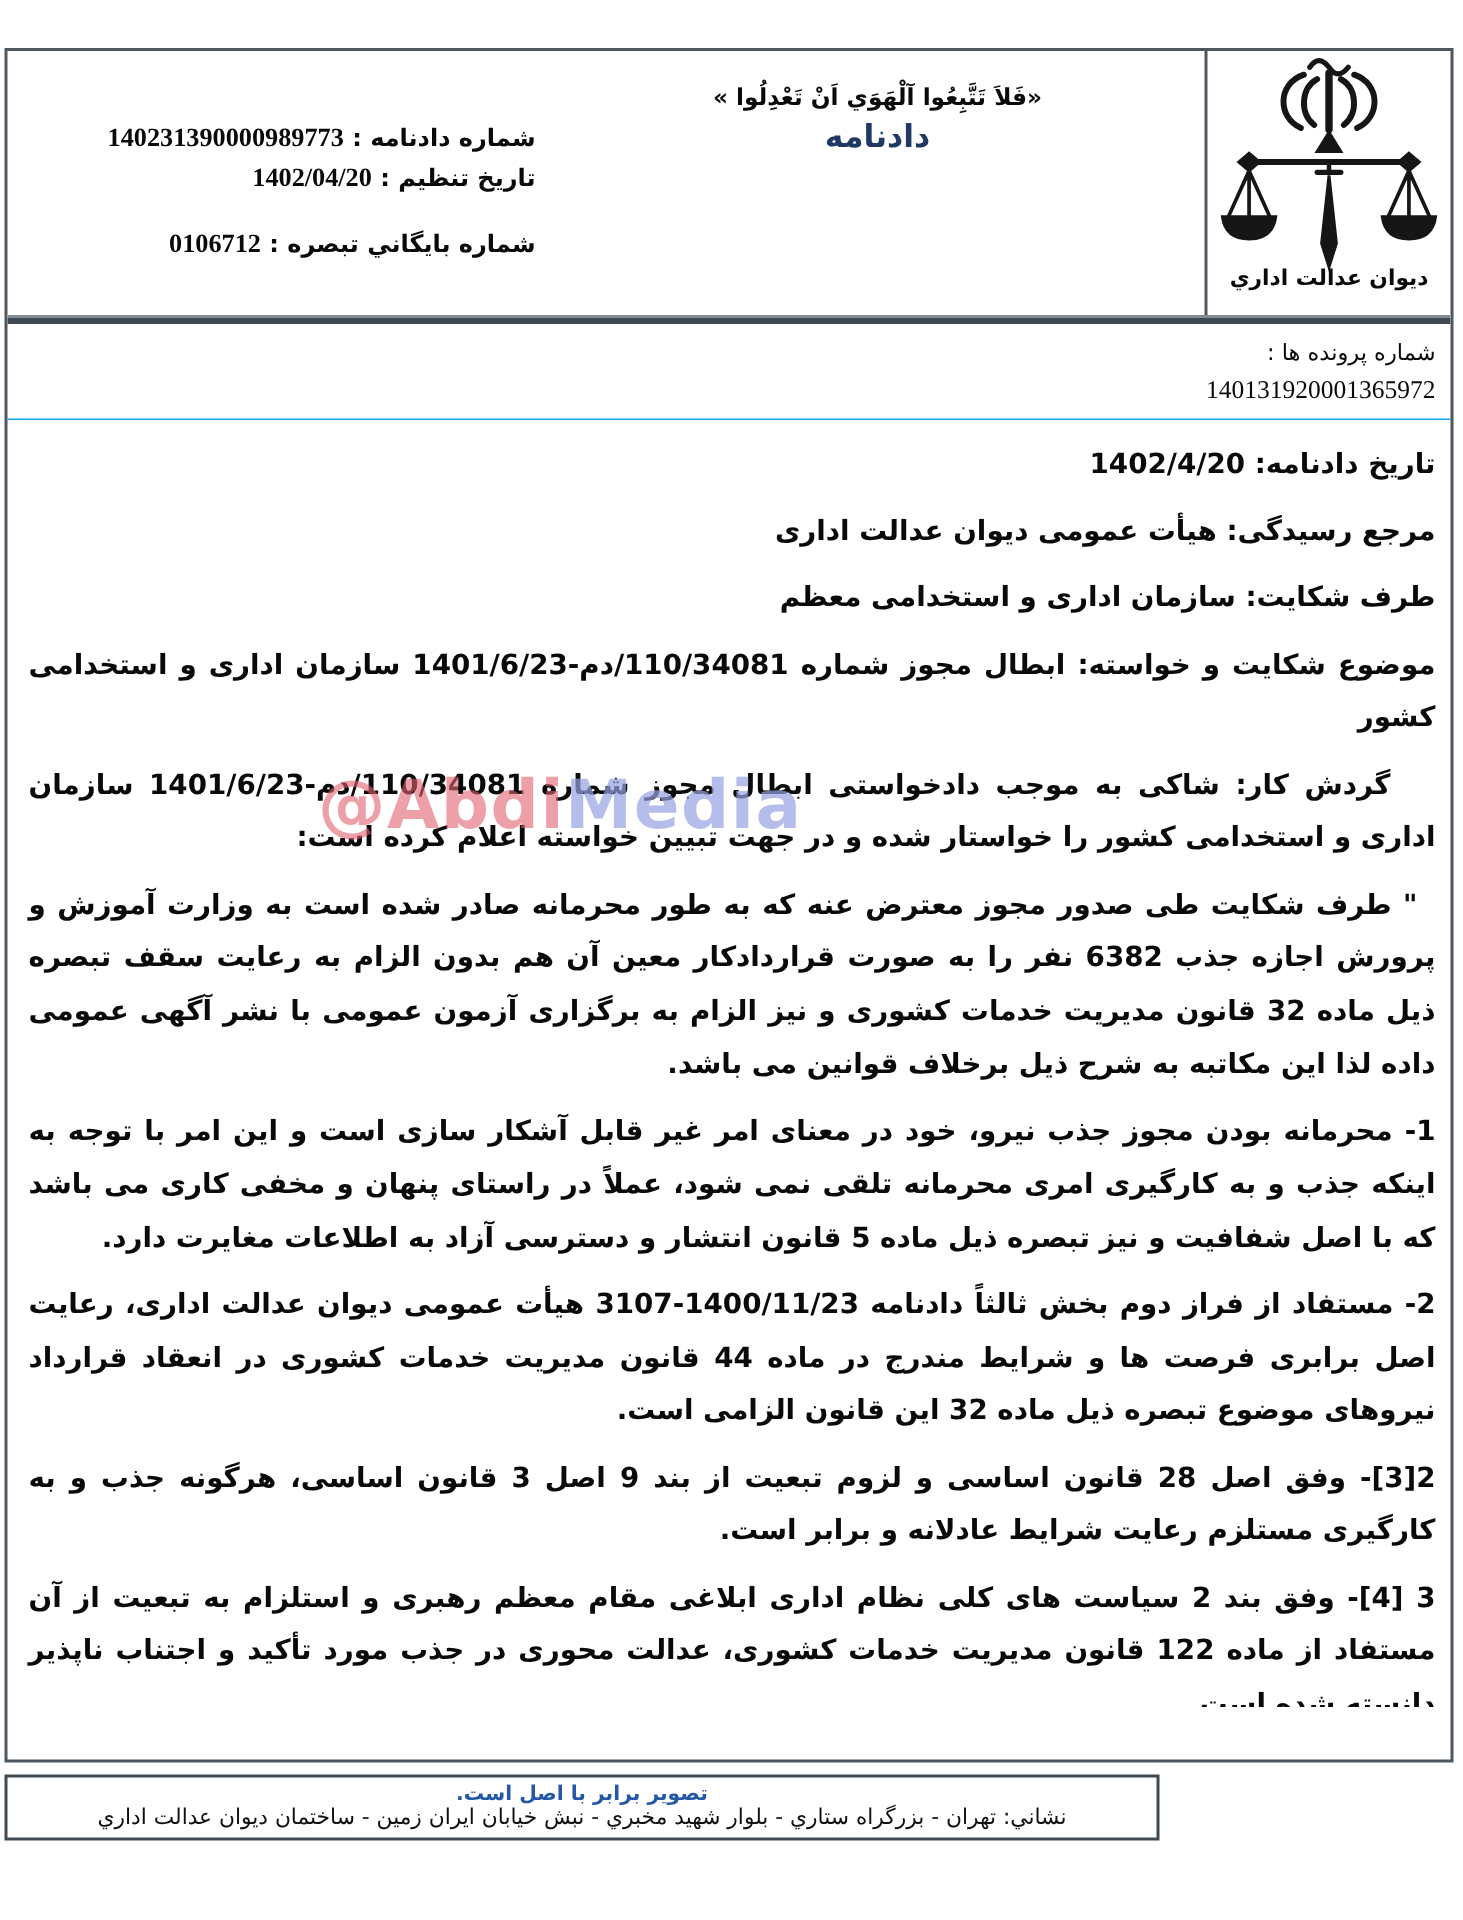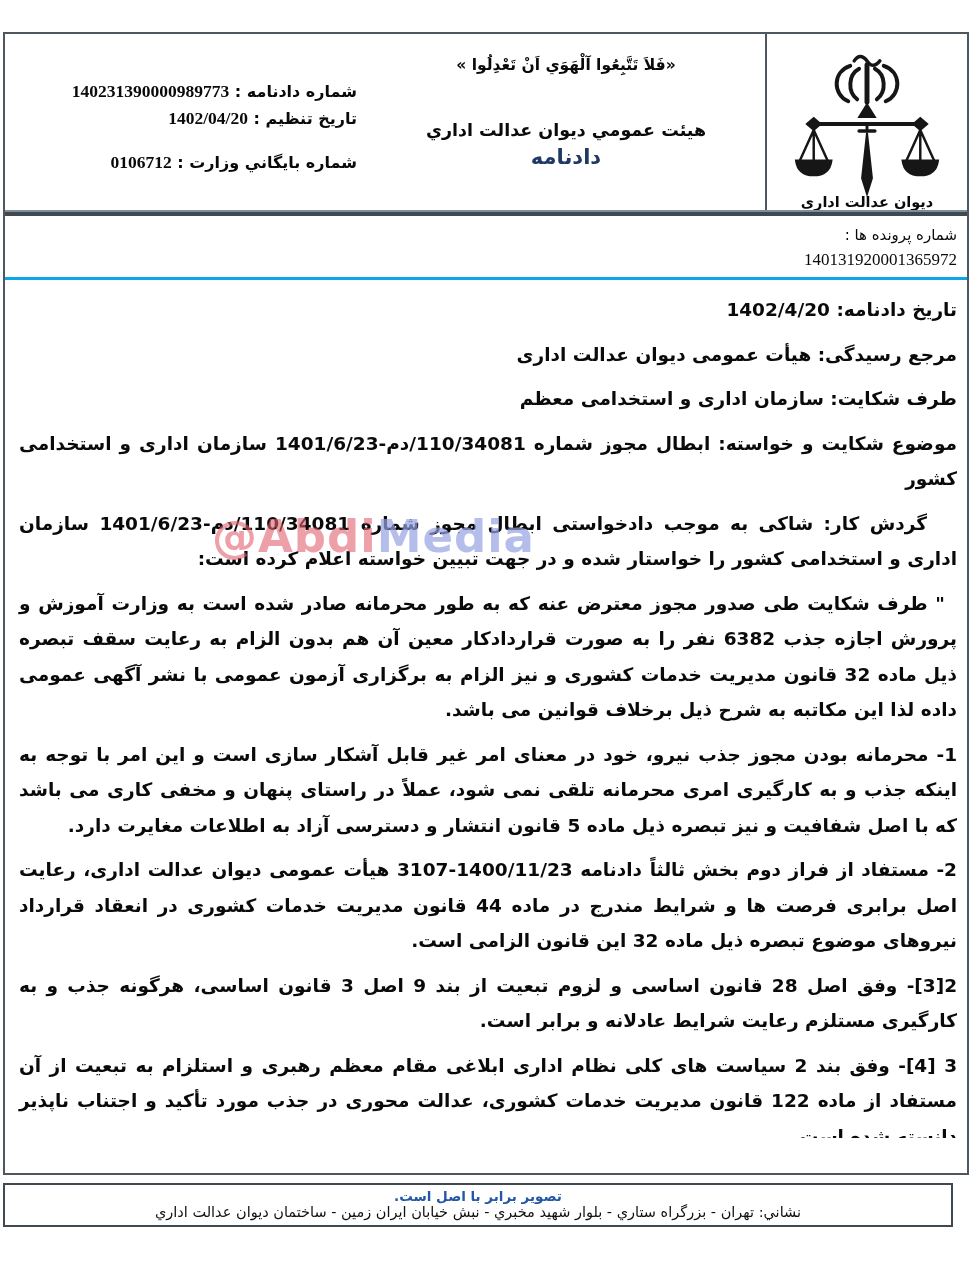--- a/index.html
+++ b/index.html
@@ -24,32 +24,32 @@
   .hl-line { font-size:16px; font-weight:bold; line-height:26px; white-space:nowrap; }
   .hl-num  { font-family:"Liberation Serif","DejaVu Serif",serif; font-size:17.5px; }
   .hl-gap  { height:17px; }
 
   .header-center { flex:1; text-align:center; direction:rtl; padding-top:22px; }
   .verse { font-size:15.5px; font-weight:bold; }
   .board { margin-top:46px; font-size:17.5px; font-weight:bold; }
   .doc-title { margin-top:5px; font-size:21px; font-weight:bold; }
 
   .header-logo {
-    width:202px; border-left:2px solid #4e5760;
-    display:flex; flex-direction:column; align-items:center; padding-top:16px;
+    width:164px; border-left:2px solid #4e5760;
+    display:flex; flex-direction:column; align-items:center; padding-top:0;
   }
   .logo-caption { font-size:14.5px; font-weight:bold; margin-top:-4px; }
 
   
   .divider { border-top:2px solid #828c94; height:6px; border-bottom:4px solid #3f4952; background:#fff; }
 
   
   .case-strip {
     direction:rtl; text-align:right; padding:7px 10px 0 10px; height:64px;
-    border-bottom:3px solid #0ea5e9;
+    border-bottom:1px solid #0ea5e9;
   }
   .strip-label { font-size:15px; line-height:24px; }
   .strip-num   { font-size:17px; line-height:26px; font-family:"Liberation Serif","DejaVu Serif",serif; }
 
   
   .doc-body {
     direction:rtl; text-align:justify; padding:12px 10px 0 14px;
     height:858px; overflow:hidden;
     font-size:18.5px; font-weight:bold; color:#0a0a0a;
   }
@@ -61,21 +61,21 @@
   .watermark {
     position:absolute; left:212px; top:510px; direction:ltr;
     font-size:45px; font-weight:bold; letter-spacing:1px; white-space:nowrap;
     pointer-events:none;
   }
   .wm1 { color:rgba(226,96,110,0.60); }
   .wm2 { color:rgba(150,163,226,0.70); }
 
   
   .footer-box {
-    position:absolute; left:3px; top:1183px; width:950px;
+    position:absolute; left:3px; top:1183px; width:770px;
     border:2px solid #3f4952; text-align:center; direction:rtl;
     padding:3px 6px 5px 6px; background:#fff;
   }
   .footer-line1 { font-size:13.5px; font-weight:bold; }
   .footer-line2 { font-size:14.5px; font-weight:normal; color:#101010; margin-top:0; }
 
   svg .ink { stroke:#161616; }
 </style>
 </head>
 <body>
@@ -83,26 +83,25 @@
 <div class="page">
 
   <div class="frame">
 
     <div class="header">
 
       <div class="header-left">
         <div class="hl-line"><span>شماره دادنامه :</span> <span class="hl-num">140231390000989773</span></div>
         <div class="hl-line"><span>تاريخ تنظيم :</span> <span class="hl-num">1402/04/20</span></div>
         <div class="hl-gap"></div>
-        <div class="hl-line"><span>شماره بايگاني وزارت :</span> <span class="hl-num">0106712</span></div>
+        <div class="hl-line"><span>شماره بايگاني تبصره :</span> <span class="hl-num">0106712</span></div>
       </div>
 
       <div class="header-center">
         <div class="verse">«فَلاَ تَتَّبِعُوا آلْهَوَي اَنْ تَعْدِلُوا »</div>
-        <div class="board">هيئت عمومي ديوان عدالت اداري</div>
         <div class="doc-title" style="color:#1f3864;">دادنامه</div>
       </div>
 
       <div class="header-logo">
         <svg width="148" height="148" viewBox="0 0 150 150" aria-hidden="true">
           <g fill="none" class="ink" stroke="#161616" stroke-width="4" stroke-linecap="round">
 
             <path d="M62 11 q6 -9 13 0 q6 9 13 0" stroke-width="3.5"></path>
 
             <path d="M56 52 C40 45 40 22 58 16"></path>

